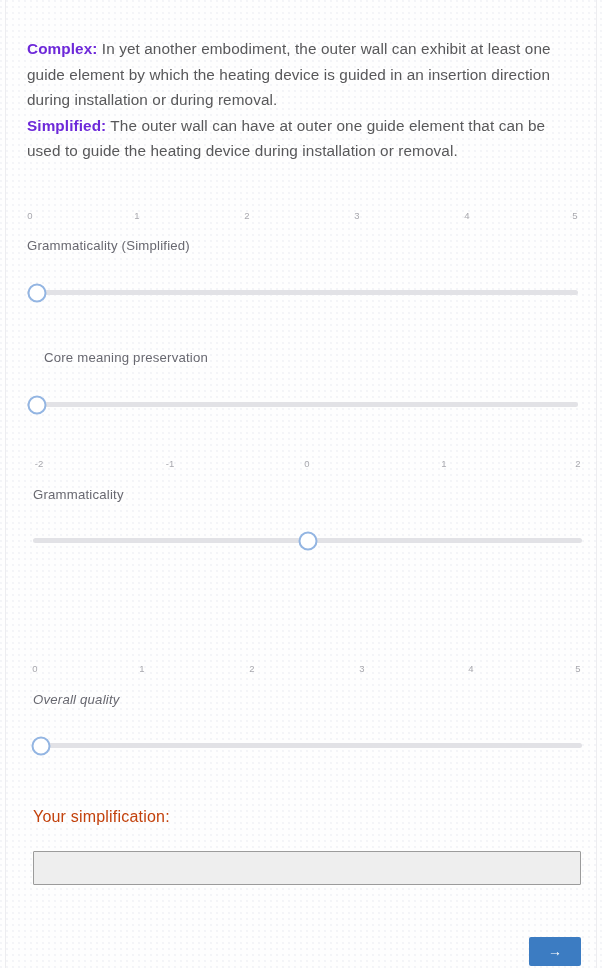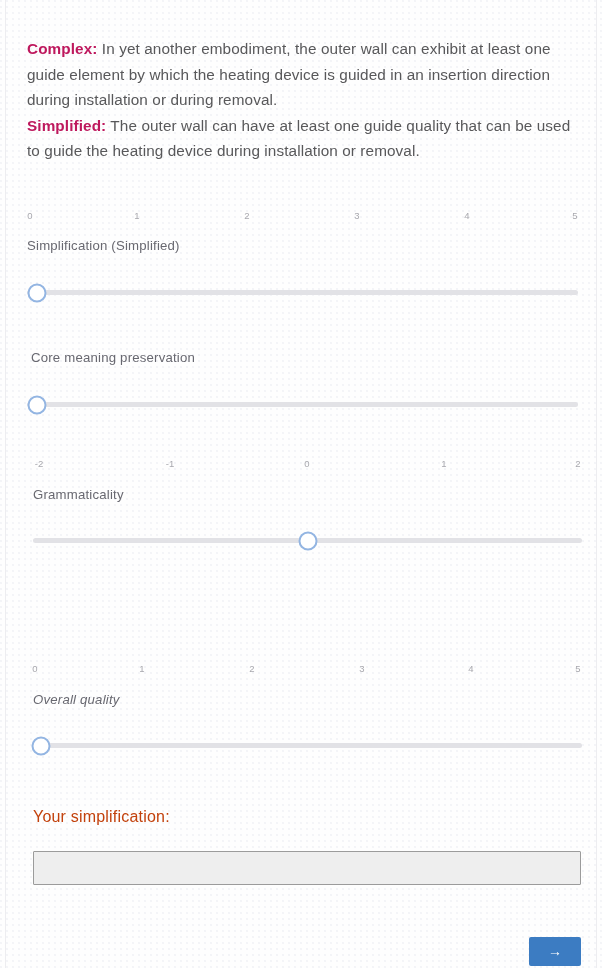--- a/index.html
+++ b/index.html
@@ -59,21 +59,21 @@
     left: 27px;
     top: 36px;
     width: 552px;
     font-size: 15.3px;
     line-height: 25.5px;
     color: #58585a;
     letter-spacing: 0.1px;
   }
   .passage b {
     font-weight: bold;
-    color: #be185d;
+    color: #6d28d9;
   }
 
   
   .slider-group {
     position: absolute;
     left: 0;
     width: 602px;
   }
 
   .tick-row {
@@ -168,40 +168,40 @@
 
 <div class="page">
   <div class="edge-rule-left"></div>
   <div class="edge-rule-right"></div>
 </div>
 
 <div class="content">
 
   <div class="passage">
     <b>Complex:</b><span> In yet another embodiment, the outer wall can exhibit at least one guide element by which the heating device is guided in an insertion direction during installation or during removal.</span><br>
-    <b>Simplified:</b><span> The outer wall can have at least one guide quality that can be used to guide the heating device during installation or removal.</span>
+    <b>Simplified:</b><span> The outer wall can have at outer one guide element that can be used to guide the heating device during installation or removal.</span>
   </div>
 
   <div class="slider-group">
     <div class="tick-row" style="top:210px;">
       <span class="tick" style="left:30px;">0</span>
       <span class="tick" style="left:137px;">1</span>
       <span class="tick" style="left:247px;">2</span>
       <span class="tick" style="left:357px;">3</span>
       <span class="tick" style="left:467px;">4</span>
       <span class="tick" style="left:575px;">5</span>
     </div>
-    <div class="slider-label" style="left:27px; top:238px;">Simplification (Simplified)</div>
+    <div class="slider-label" style="left:27px; top:238px;">Grammaticality (Simplified)</div>
     <div class="track" style="left:27px; top:290px; width:551px;">
       <div class="handle" style="left:10px; top:2.5px;"></div>
     </div>
   </div>
 
   <div class="slider-group">
-    <div class="slider-label" style="left:31px; top:350px;text-align:right;">Core meaning preservation</div>
+    <div class="slider-label" style="left:44px; top:350px;text-align:right;">Core meaning preservation</div>
     <div class="track" style="left:27px; top:402px; width:551px;">
       <div class="handle" style="left:10px; top:2.5px;"></div>
     </div>
   </div>
 
   <div class="slider-group">
     <div class="tick-row" style="top:458px;">
       <span class="tick" style="left:39px;">-2</span>
       <span class="tick" style="left:170px;">-1</span>
       <span class="tick" style="left:307px;">0</span>

